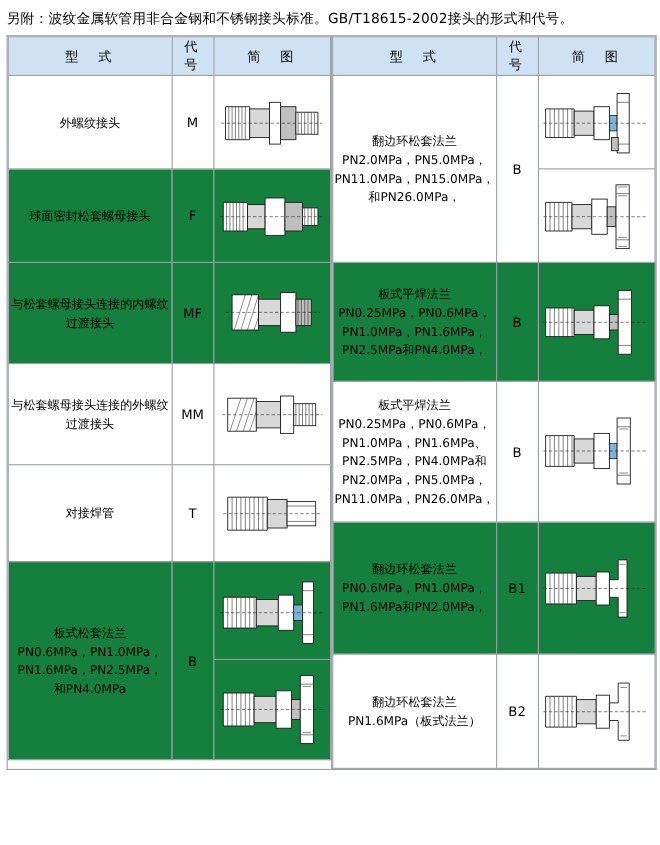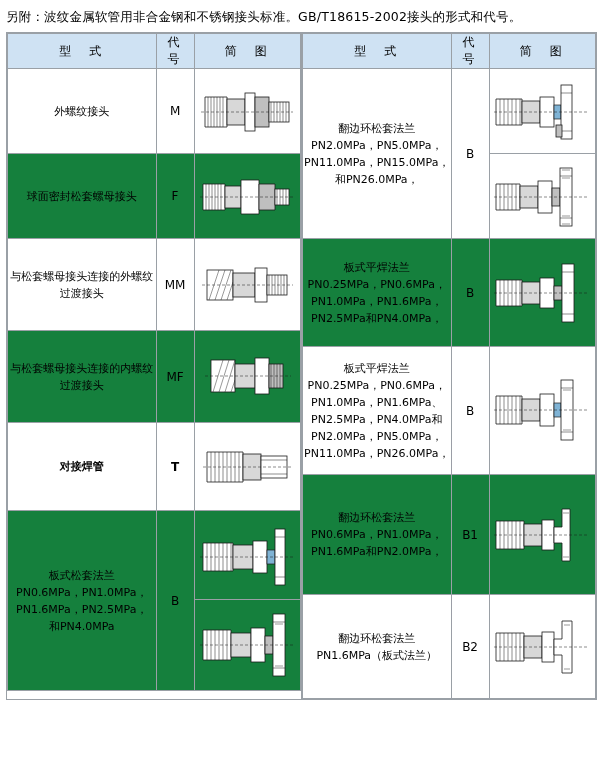--- a/index.html
+++ b/index.html
@@ -152,52 +152,52 @@
                   <path class="lnf" d="M44 20 L62 20 L62 54 L44 54 Z"></path>
                   <path class="gry2" d="M62 24 L78 24 L78 50 L62 50 Z"></path>
                   <rect class="lnf" x="78" y="29" width="14" height="16"></rect>
                   <path class="thin" d="M80 29 L80 45 M83 29 L83 45 M86 29 L86 45 M89 29 L89 45"></path>
                   <path class="dash" d="M3 37 L97 37"></path>
                 </svg>
               </td>
             </tr>
 
             <tr style="height:92px;">
-              <td class="cell-type white">与松套螺母接头连接的外螺纹过渡接头</td>
-              <td class="cell-code white">MM</td>
-              <td class="cell-fig white">
-                <svg width="100" height="74" viewBox="0 0 100 74">
-                  <rect class="lnf" x="10" y="22" width="26" height="30"></rect>
-                  <path class="hatch" d="M12 52 L22 22 M18 52 L28 22 M24 52 L34 22 M30 52 L36 34"></path>
-                  <rect class="gry" x="36" y="25" width="22" height="24"></rect>
-                  <rect class="lnf" x="58" y="20" width="12" height="34"></rect>
-                  <rect class="lnf" x="70" y="27" width="20" height="20"></rect>
-                  <path class="thin" d="M72 27 L72 47 M75 27 L75 47 M78 27 L78 47 M81 27 L81 47 M84 27 L84 47 M87 27 L87 47"></path>
-                  <path class="dash" d="M5 37 L96 37"></path>
-                </svg>
-              </td>
-            </tr>
-
-            <tr style="height:92px;">
               <td class="cell-type yellow">与松套螺母接头连接的内螺纹过渡接头</td>
               <td class="cell-code yellow">MF</td>
               <td class="cell-fig yellow">
                 <svg width="100" height="74" viewBox="0 0 100 74">
                   <rect class="lnf" x="14" y="20" width="24" height="32"></rect>
                   <path class="hatch" d="M16 52 L26 20 M22 52 L32 20 M28 52 L38 20 M34 52 L38 40"></path>
                   <rect class="gry" x="38" y="24" width="20" height="24"></rect>
                   <rect class="lnf" x="58" y="18" width="14" height="36"></rect>
                   <rect class="gry2" x="72" y="24" width="14" height="24"></rect>
                   <path class="thin" d="M74 24 L74 48 M77 24 L77 48 M80 24 L80 48 M83 24 L83 48"></path>
                   <path class="dash" d="M8 36 L94 36"></path>
                 </svg>
               </td>
             </tr>
 
-            <tr style="height:88px;font-weight:bold;">
+            <tr style="height:92px;">
+              <td class="cell-type white">与松套螺母接头连接的外螺纹过渡接头</td>
+              <td class="cell-code white">MM</td>
+              <td class="cell-fig white">
+                <svg width="100" height="74" viewBox="0 0 100 74">
+                  <rect class="lnf" x="10" y="22" width="26" height="30"></rect>
+                  <path class="hatch" d="M12 52 L22 22 M18 52 L28 22 M24 52 L34 22 M30 52 L36 34"></path>
+                  <rect class="gry" x="36" y="25" width="22" height="24"></rect>
+                  <rect class="lnf" x="58" y="20" width="12" height="34"></rect>
+                  <rect class="lnf" x="70" y="27" width="20" height="20"></rect>
+                  <path class="thin" d="M72 27 L72 47 M75 27 L75 47 M78 27 L78 47 M81 27 L81 47 M84 27 L84 47 M87 27 L87 47"></path>
+                  <path class="dash" d="M5 37 L96 37"></path>
+                </svg>
+              </td>
+            </tr>
+
+            <tr style="height:88px;">
               <td class="cell-type white">对接焊管</td>
               <td class="cell-code white">T</td>
               <td class="cell-fig white">
                 <svg width="100" height="70" viewBox="0 0 100 70">
                   <path class="lnf" d="M10 20 L46 20 L46 50 L10 50 Z"></path>
                   <path class="thin" d="M14 20 L14 50 M18 20 L18 50 M22 20 L22 50 M26 20 L26 50 M30 20 L30 50 M34 20 L34 50 M38 20 L38 50 M42 20 L42 50"></path>
                   <rect class="gry" x="46" y="22" width="18" height="26"></rect>
                   <rect class="lnf" x="64" y="24" width="26" height="22"></rect>
                   <path class="thin" d="M64 28 L90 28 M64 42 L90 42"></path>
                   <path class="dash" d="M6 35 L96 35"></path>

